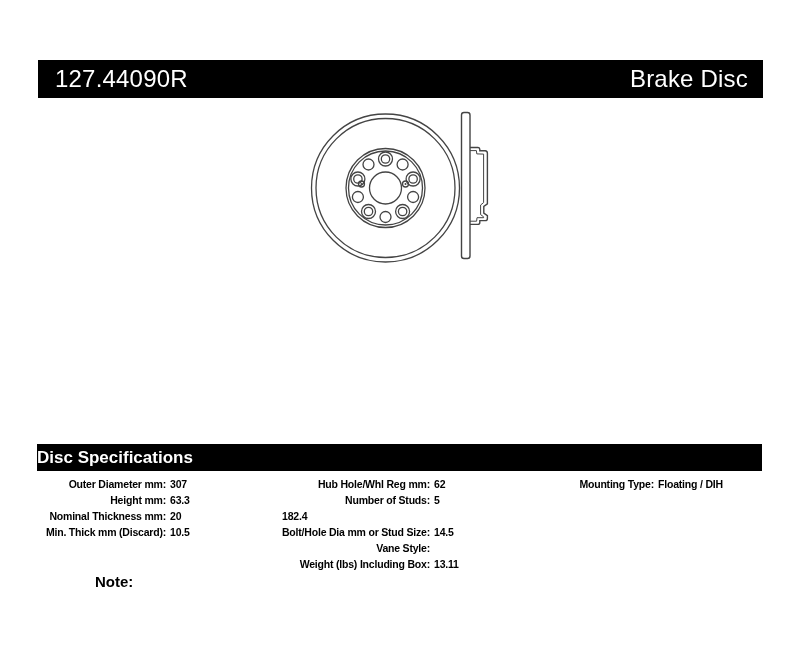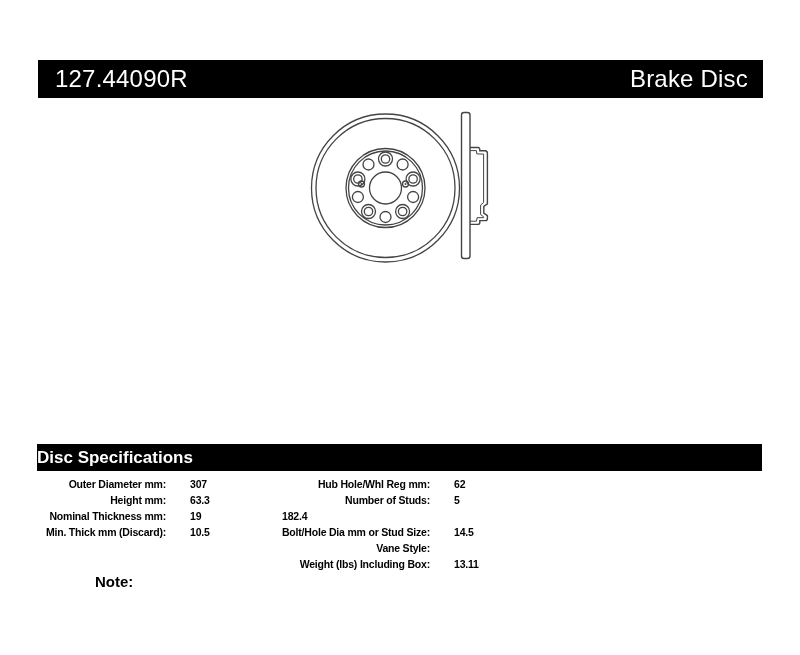--- a/index.html
+++ b/index.html
@@ -44,21 +44,21 @@
     position: absolute;
     top: 476px;
     font-size: 10.5px;
     font-weight: bold;
     color: #000000;
     letter-spacing: -0.2px;
   }
   #spec-col-left   { left: 40px;  }
   #spec-col-middle { left: 278px; }
   #spec-col-right  { left: 500px; }
-  .spec-row { display: flex; height: 16px; line-height: 16px; white-space: nowrap; gap: 20px; }
+  .spec-row { display: flex; height: 16px; line-height: 16px; white-space: nowrap; }
   #spec-col-left   .spec-label { width: 126px; }
   #spec-col-middle .spec-label { width: 152px; }
   #spec-col-right  .spec-label { width: 154px; }
   .spec-label { text-align: right; flex: none; }
   .spec-value { margin-left: 4px; }
   #note-label {
     position: absolute;
     left: 95px; top: 573px;
     font-size: 15px;
     font-weight: bold;
@@ -131,21 +131,21 @@
     <div class="spec-row">
       <span class="spec-label">Outer Diameter mm:</span>
       <span class="spec-value">307</span>
     </div>
     <div class="spec-row">
       <span class="spec-label">Height mm:</span>
       <span class="spec-value">63.3</span>
     </div>
     <div class="spec-row">
       <span class="spec-label">Nominal Thickness mm:</span>
-      <span class="spec-value">19</span>
+      <span class="spec-value">20</span>
     </div>
     <div class="spec-row">
       <span class="spec-label">Min. Thick mm (Discard):</span>
       <span class="spec-value">10.5</span>
     </div>
   </div>
 
   <div id="spec-col-middle" class="spec-col">
     <div class="spec-row">
       <span class="spec-label">Hub Hole/Whl Reg mm:</span>
@@ -165,16 +165,22 @@
     <div class="spec-row">
       <span class="spec-label">Vane Style:</span>
       <span class="spec-value"></span>
     </div>
     <div class="spec-row">
       <span class="spec-label">Weight (lbs) Including Box:</span>
       <span class="spec-value">13.11</span>
     </div>
   </div>
 
+  <div id="spec-col-right" class="spec-col">
+    <div class="spec-row">
+      <span class="spec-label">Mounting Type:</span>
+      <span class="spec-value">Floating / DIH</span>
+    </div>
+  </div>
 
   <div id="note-label">Note:</div>
 
 </div>
 
 </body></html>

